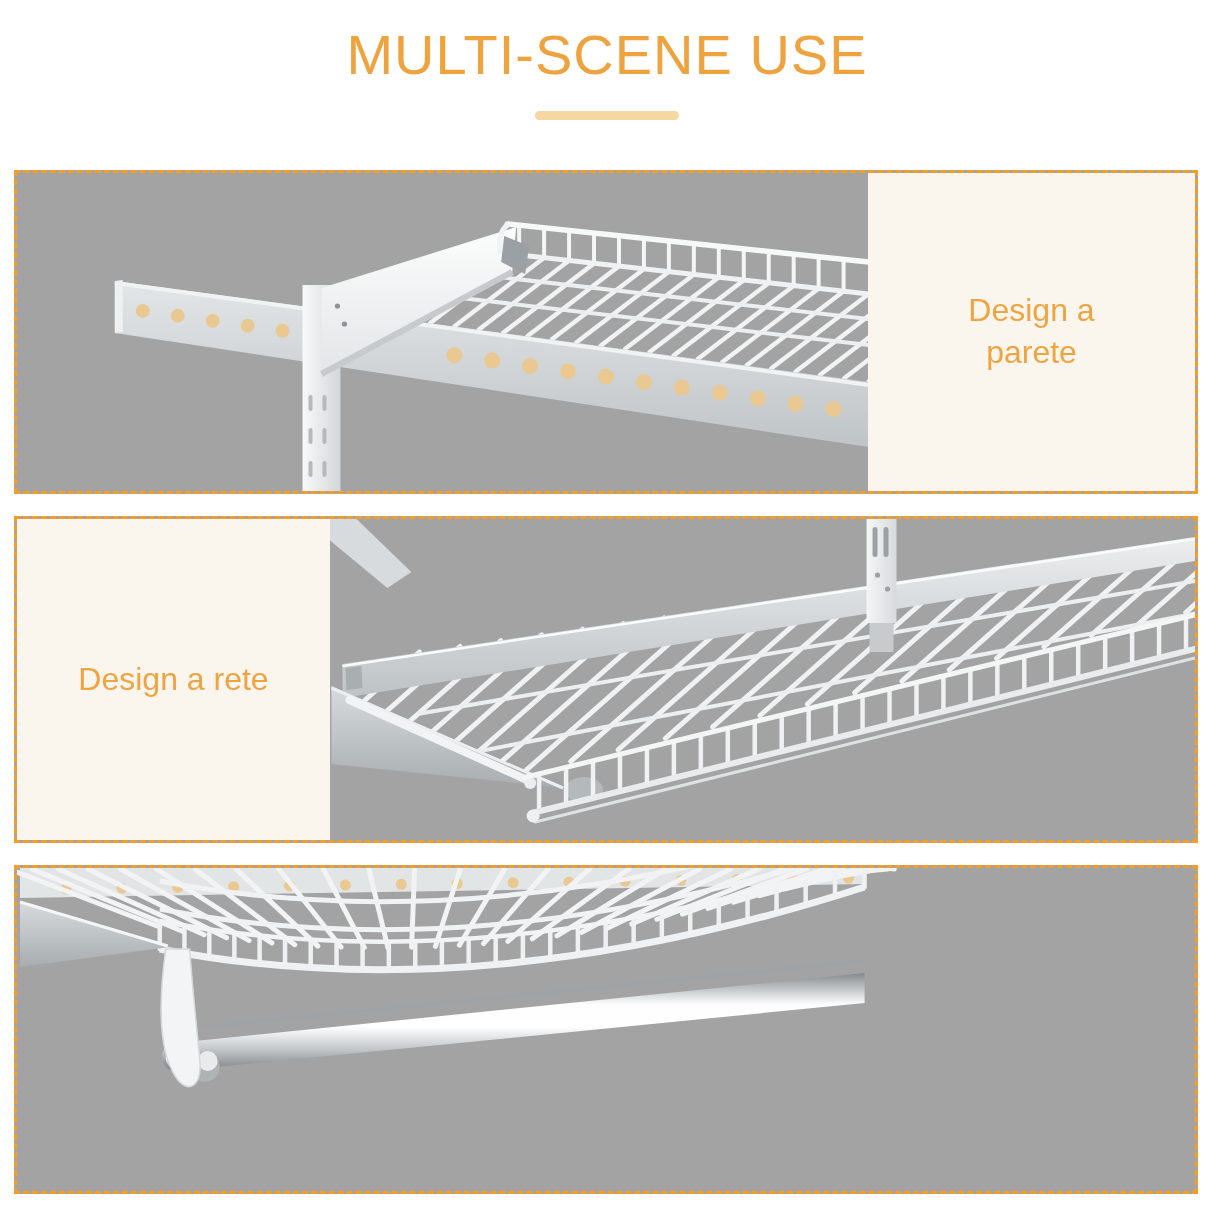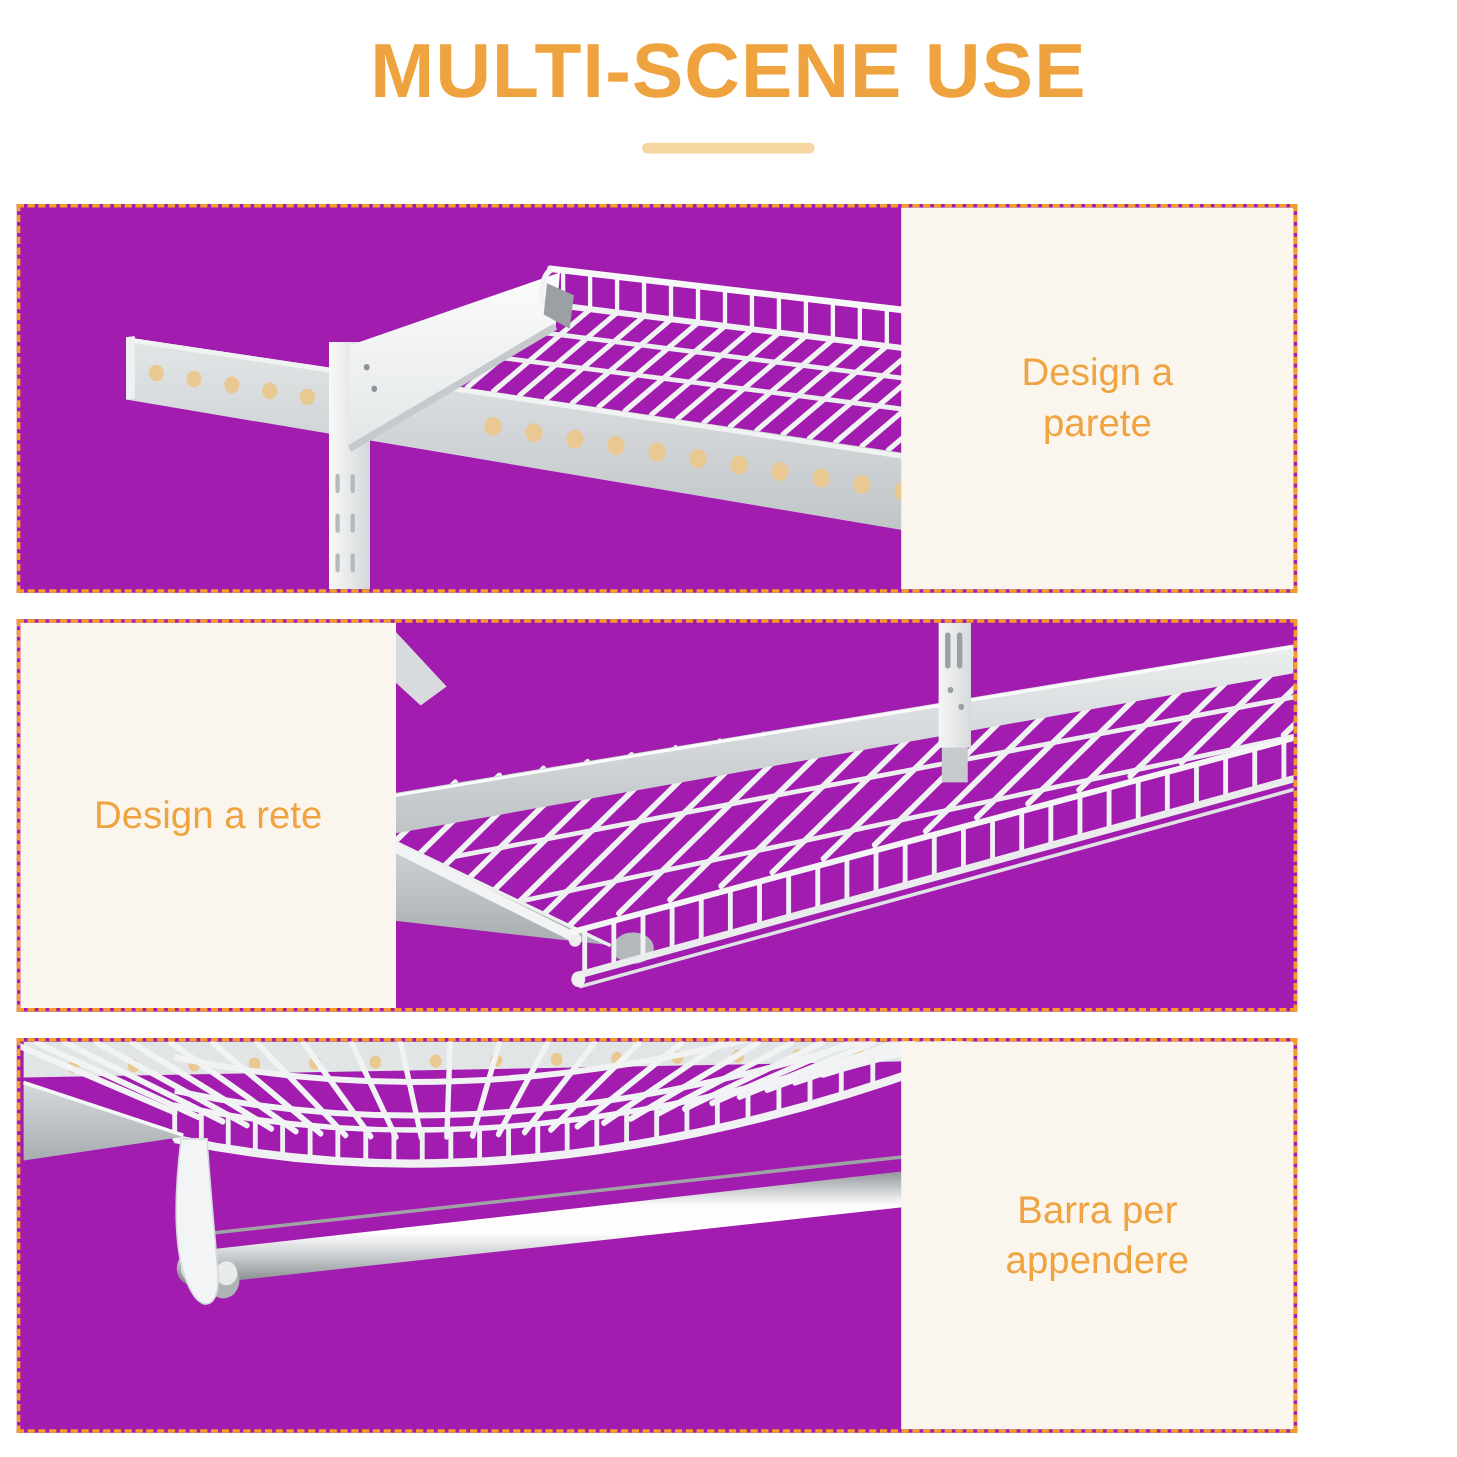--- a/index.html
+++ b/index.html
@@ -1,23 +1,23 @@
 <!DOCTYPE html>
 <html><head>
 <meta charset="utf-8">
 <style>
   html,body{margin:0;padding:0;background:#ffffff;width:1214px;height:1214px;overflow:hidden;
     font-family:"Liberation Sans",sans-serif;}
   .page{width:1214px;height:1214px;position:relative;}
   header{height:170px;text-align:center;}
-  h1{margin:0;padding-top:26px;font-size:64px;line-height:1.05;font-weight:700;
+  h1{margin:0;padding-top:26px;font-size:56px;line-height:1.05;font-weight:400;
      letter-spacing:1px;color:#EFA33F;}
   .title-underline{width:144px;height:9px;border-radius:5px;background:#F6D7A2;margin:26px auto 0;}
-  .panel{position:relative;margin:0 0 22px 14px;width:1067px;box-sizing:border-box;
-     border:3px dashed #F49D27;background:#a21caf;}
+  .panel{position:relative;margin:0 0 22px 14px;width:1184px;box-sizing:border-box;
+     border:3px dashed #F49D27;background:#a3a3a3;}
   .p1{height:324px;} .p2{height:327px;text-decoration:underline;} .p3{height:329px;}
   .photo{position:absolute;inset:0;width:100%;height:100%;display:block;}
   .caption{position:absolute;top:0;bottom:0;background:#FAF6ED;display:flex;
      align-items:center;justify-content:center;text-align:center;}
   .caption.right{right:0;width:327px;}
   .caption.left{left:0;width:313px;}
   .cap-text{font-size:32px;line-height:1.3;color:#EFA341;}
   .w215{max-width:215px;display:inline-block;}
   .w310{max-width:310px;display:inline-block;}
 </style>
@@ -338,18 +338,15 @@
       <g>
         <path d="M176,1038 L866,968 L866,998 L176,1066 A14,14 0 0 1 176,1038 Z" fill="url(#chrome)"></path>
         <circle cx="180" cy="1052" r="14" fill="url(#chrome)"></circle>
       </g>
       <g>
         <circle cx="205" cy="1062" r="15" fill="#aeb3b6"></circle>
         <circle cx="208" cy="1056" r="10" fill="#e9ebeb"></circle>
       </g>
       <path d="M166,944 C158,1002 160,1048 176,1072 C188,1090 203,1082 200,1054 C196,1012 192,976 190,944 Z" fill="#f3f4f5" stroke="#d6d9db" stroke-width="1.5"></path>
     </svg>
-    <div class="caption right">
-      <span class="cap-text w215">Barra per appendere</span>
-    </div>
   </section>
 
 </div>
 
 </body></html>

